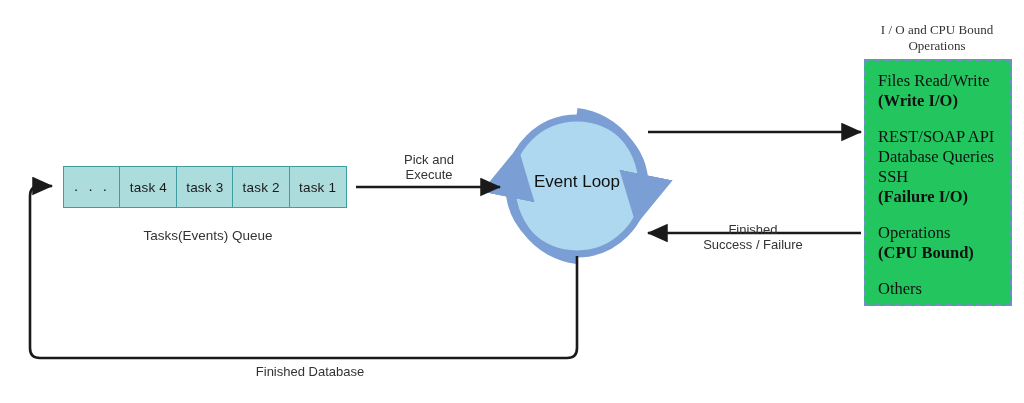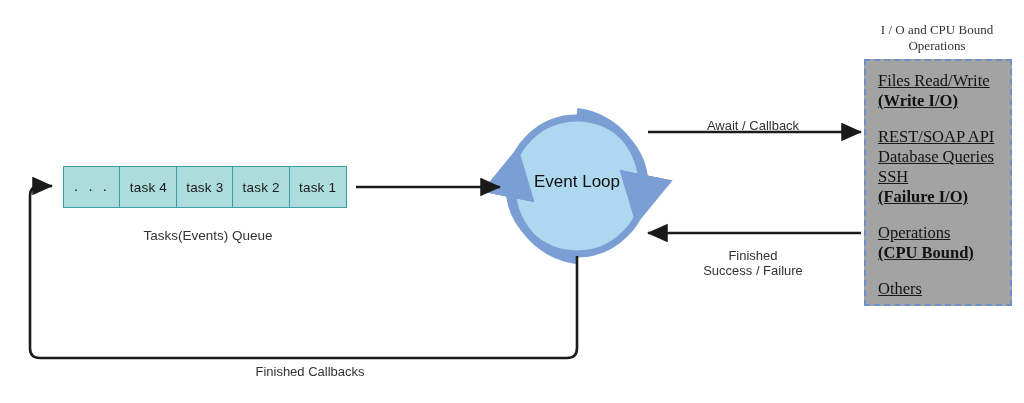--- a/index.html
+++ b/index.html
@@ -84,21 +84,21 @@
     position: absolute;
     font-family: "Liberation Sans", sans-serif;
     font-size: 13px;
     color: #333333;
     text-align: center;
     line-height: 15px;
     white-space: pre-line;
   }
   #label-pick    { left: 366px; top: 152px; width: 126px; }
   #label-await   { left: 660px; top: 118px; width: 186px; }
-  #label-finish  { left: 660px; top: 248px; width: 186px; }
+  #label-finish  { left: 660px; top: 222px; width: 186px; }
   #label-cb      { left: 110px; top: 364px; width: 400px; }
 
   
   .ops-title {
     position: absolute;
     left: 852px;
     top: 22px;
     width: 170px;
     text-align: center;
     font-family: Liberation Serif, serif;
@@ -107,24 +107,23 @@
     color: #333333;
     white-space: pre-line;
   }
   .ops-box {
     position: absolute;
     left: 864px;
     top: 59px;
     width: 148px;
     height: 247px;
     box-sizing: border-box;
-    background: #a3a3a3;
+    background: #22c55e;
     border: 2.2px dashed #6f8fc8;
     padding: 10px 0 0 12px;
-    text-decoration: underline;
   }
   .ops-group {
     font-family: "Liberation Serif", serif;
     font-size: 16.5px;
     line-height: 20px;
     color: #111111;
     margin-bottom: 16px;
   }
   .ops-group:last-child { margin-bottom: 12px; }
   .ops-line { white-space: nowrap; }
@@ -164,24 +163,25 @@
     <div class="queue-cell ellipsis">. . .</div>
     <div class="queue-cell">task 4</div>
     <div class="queue-cell">task 3</div>
     <div class="queue-cell">task 2</div>
     <div class="queue-cell">task 1</div>
   </div>
   <div class="queue-caption">Tasks(Events) Queue</div>
 
   <div class="event-loop-label">Event Loop</div>
 
-  <div class="edge-label" id="label-await">Await / Callback</div>
+  <div class="edge-label" id="label-pick">Pick and
+Execute</div>
   <div class="edge-label" id="label-finish">Finished
 Success / Failure</div>
-  <div class="edge-label" id="label-cb">Finished Callbacks</div>
+  <div class="edge-label" id="label-cb">Finished Database</div>
 
   <div class="ops-title">I / O and CPU Bound
 Operations</div>
   <div class="ops-box">
     <div class="ops-group">
       <div class="ops-line">Files Read/Write</div>
       <div class="ops-line bold">(Write I/O)</div>
     </div>
     <div class="ops-group">
       <div class="ops-line">REST/SOAP API</div>

